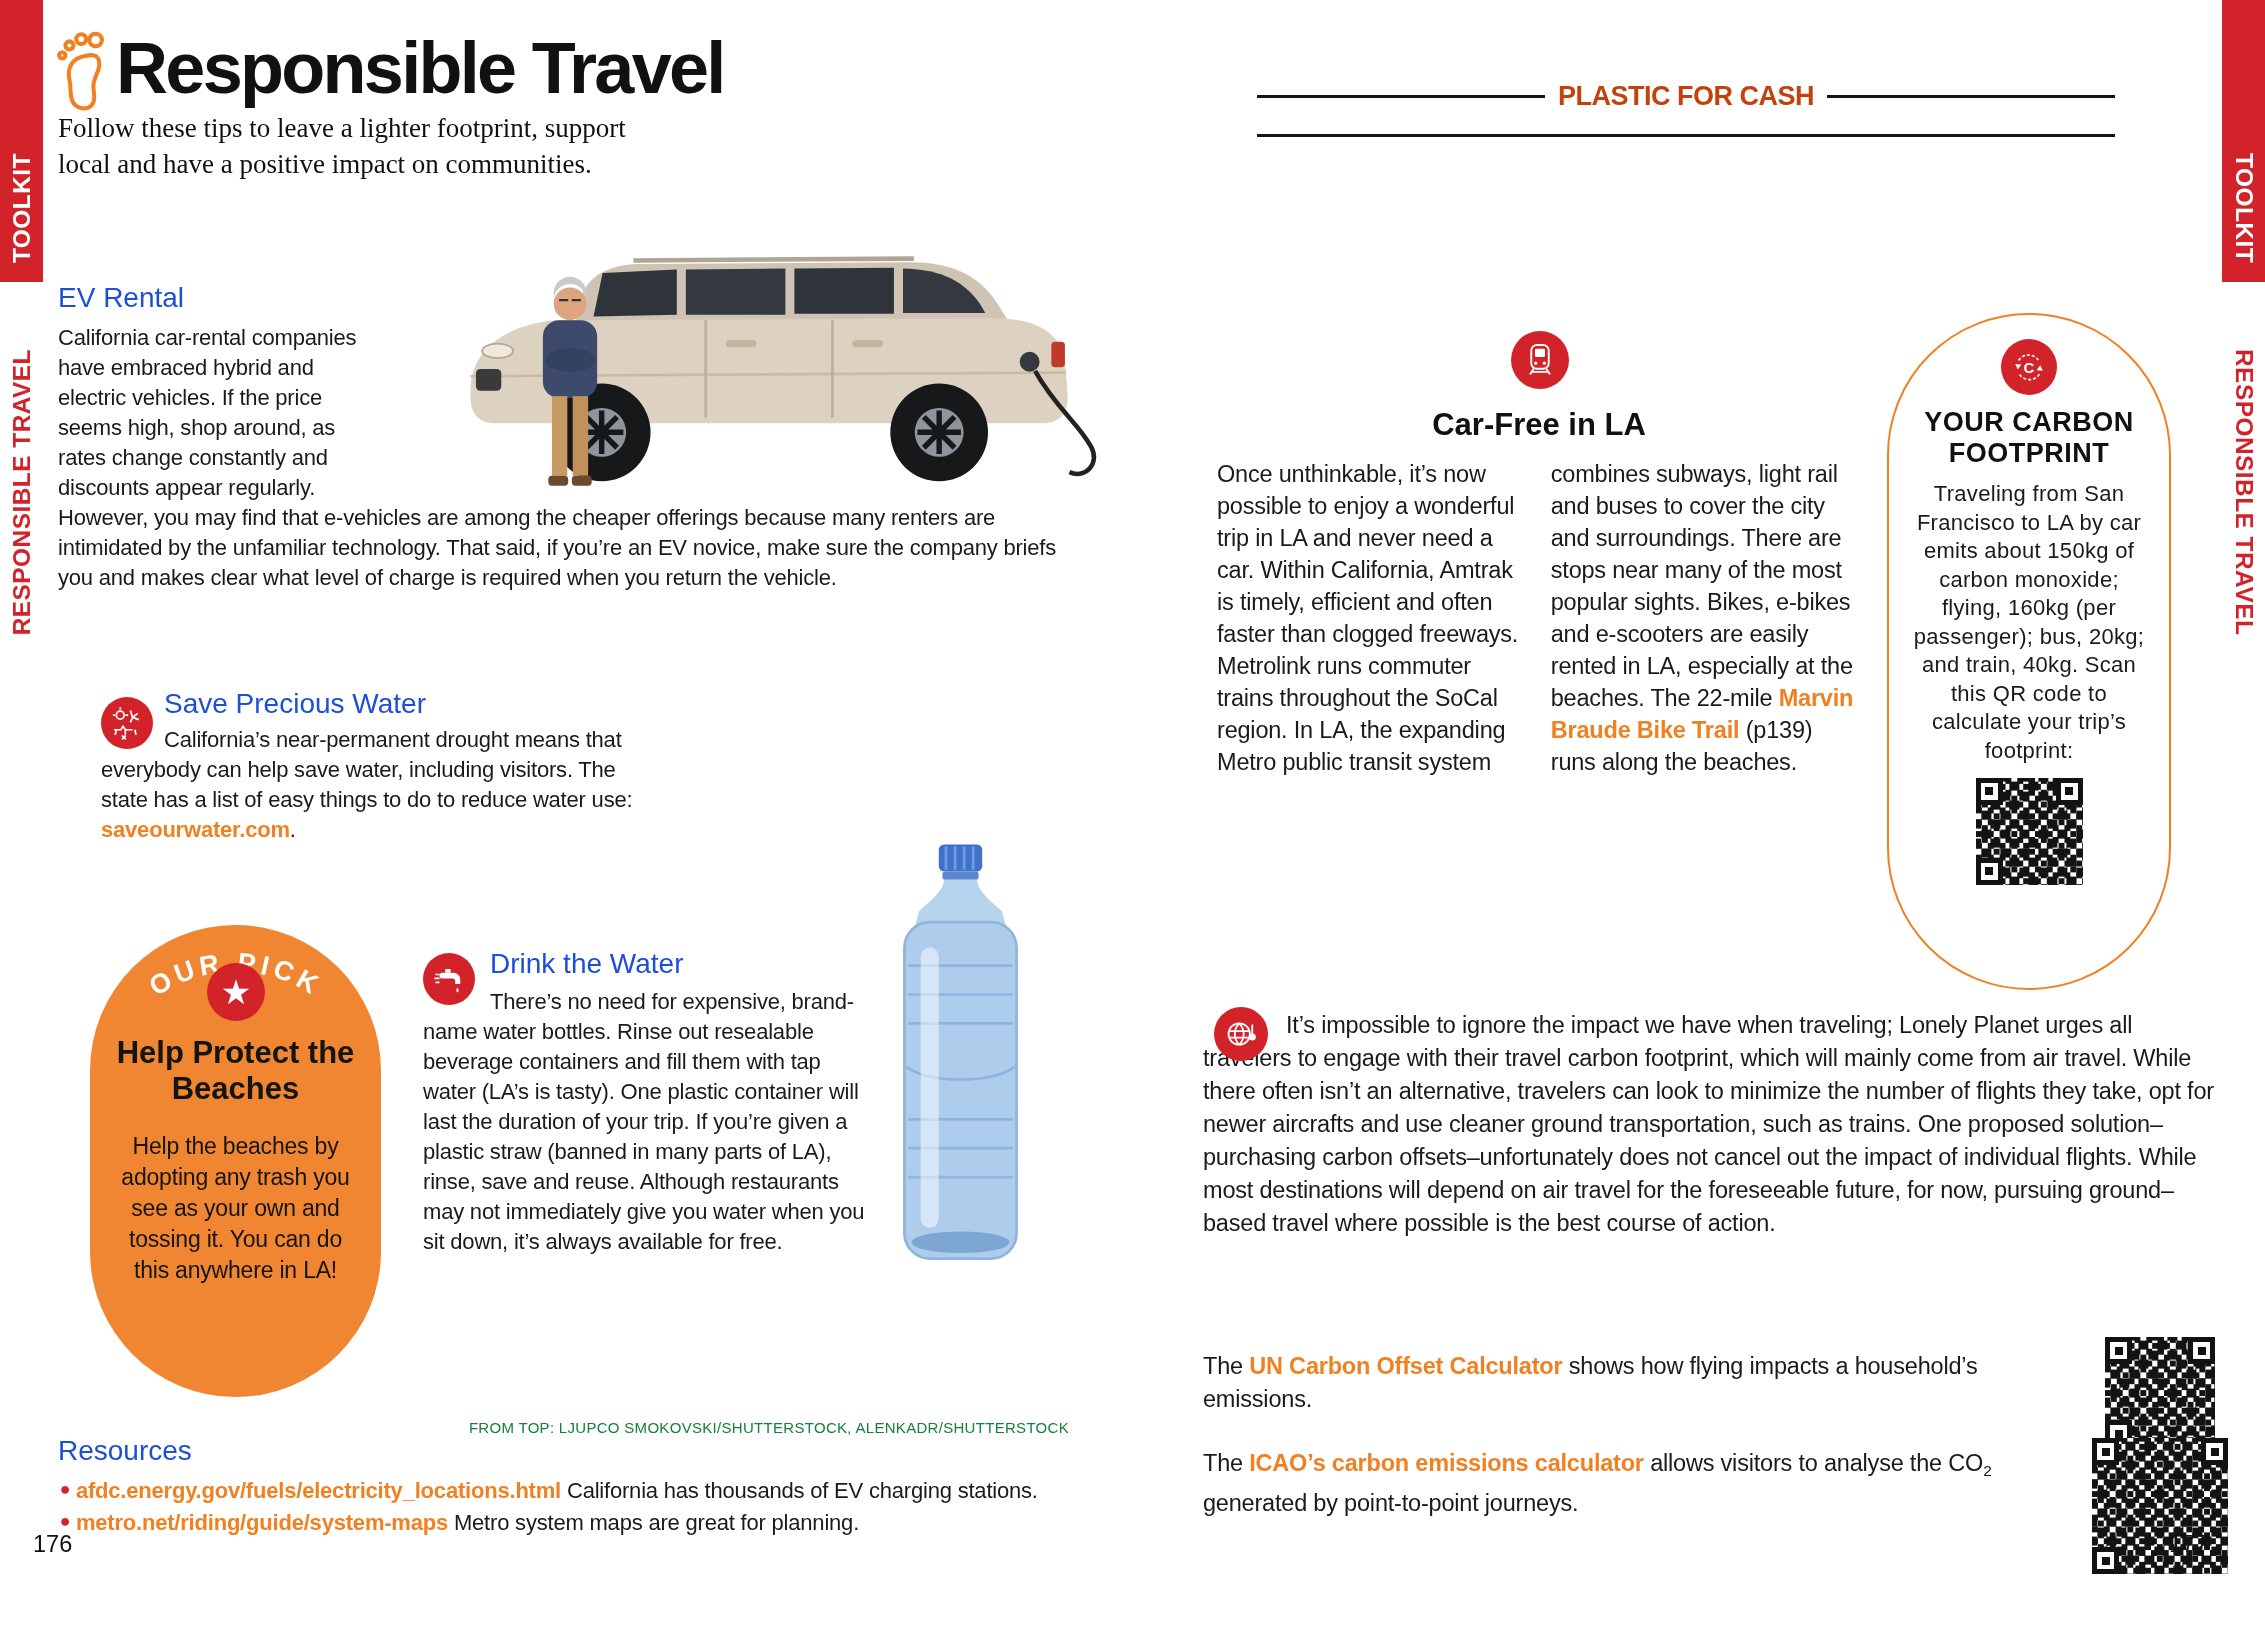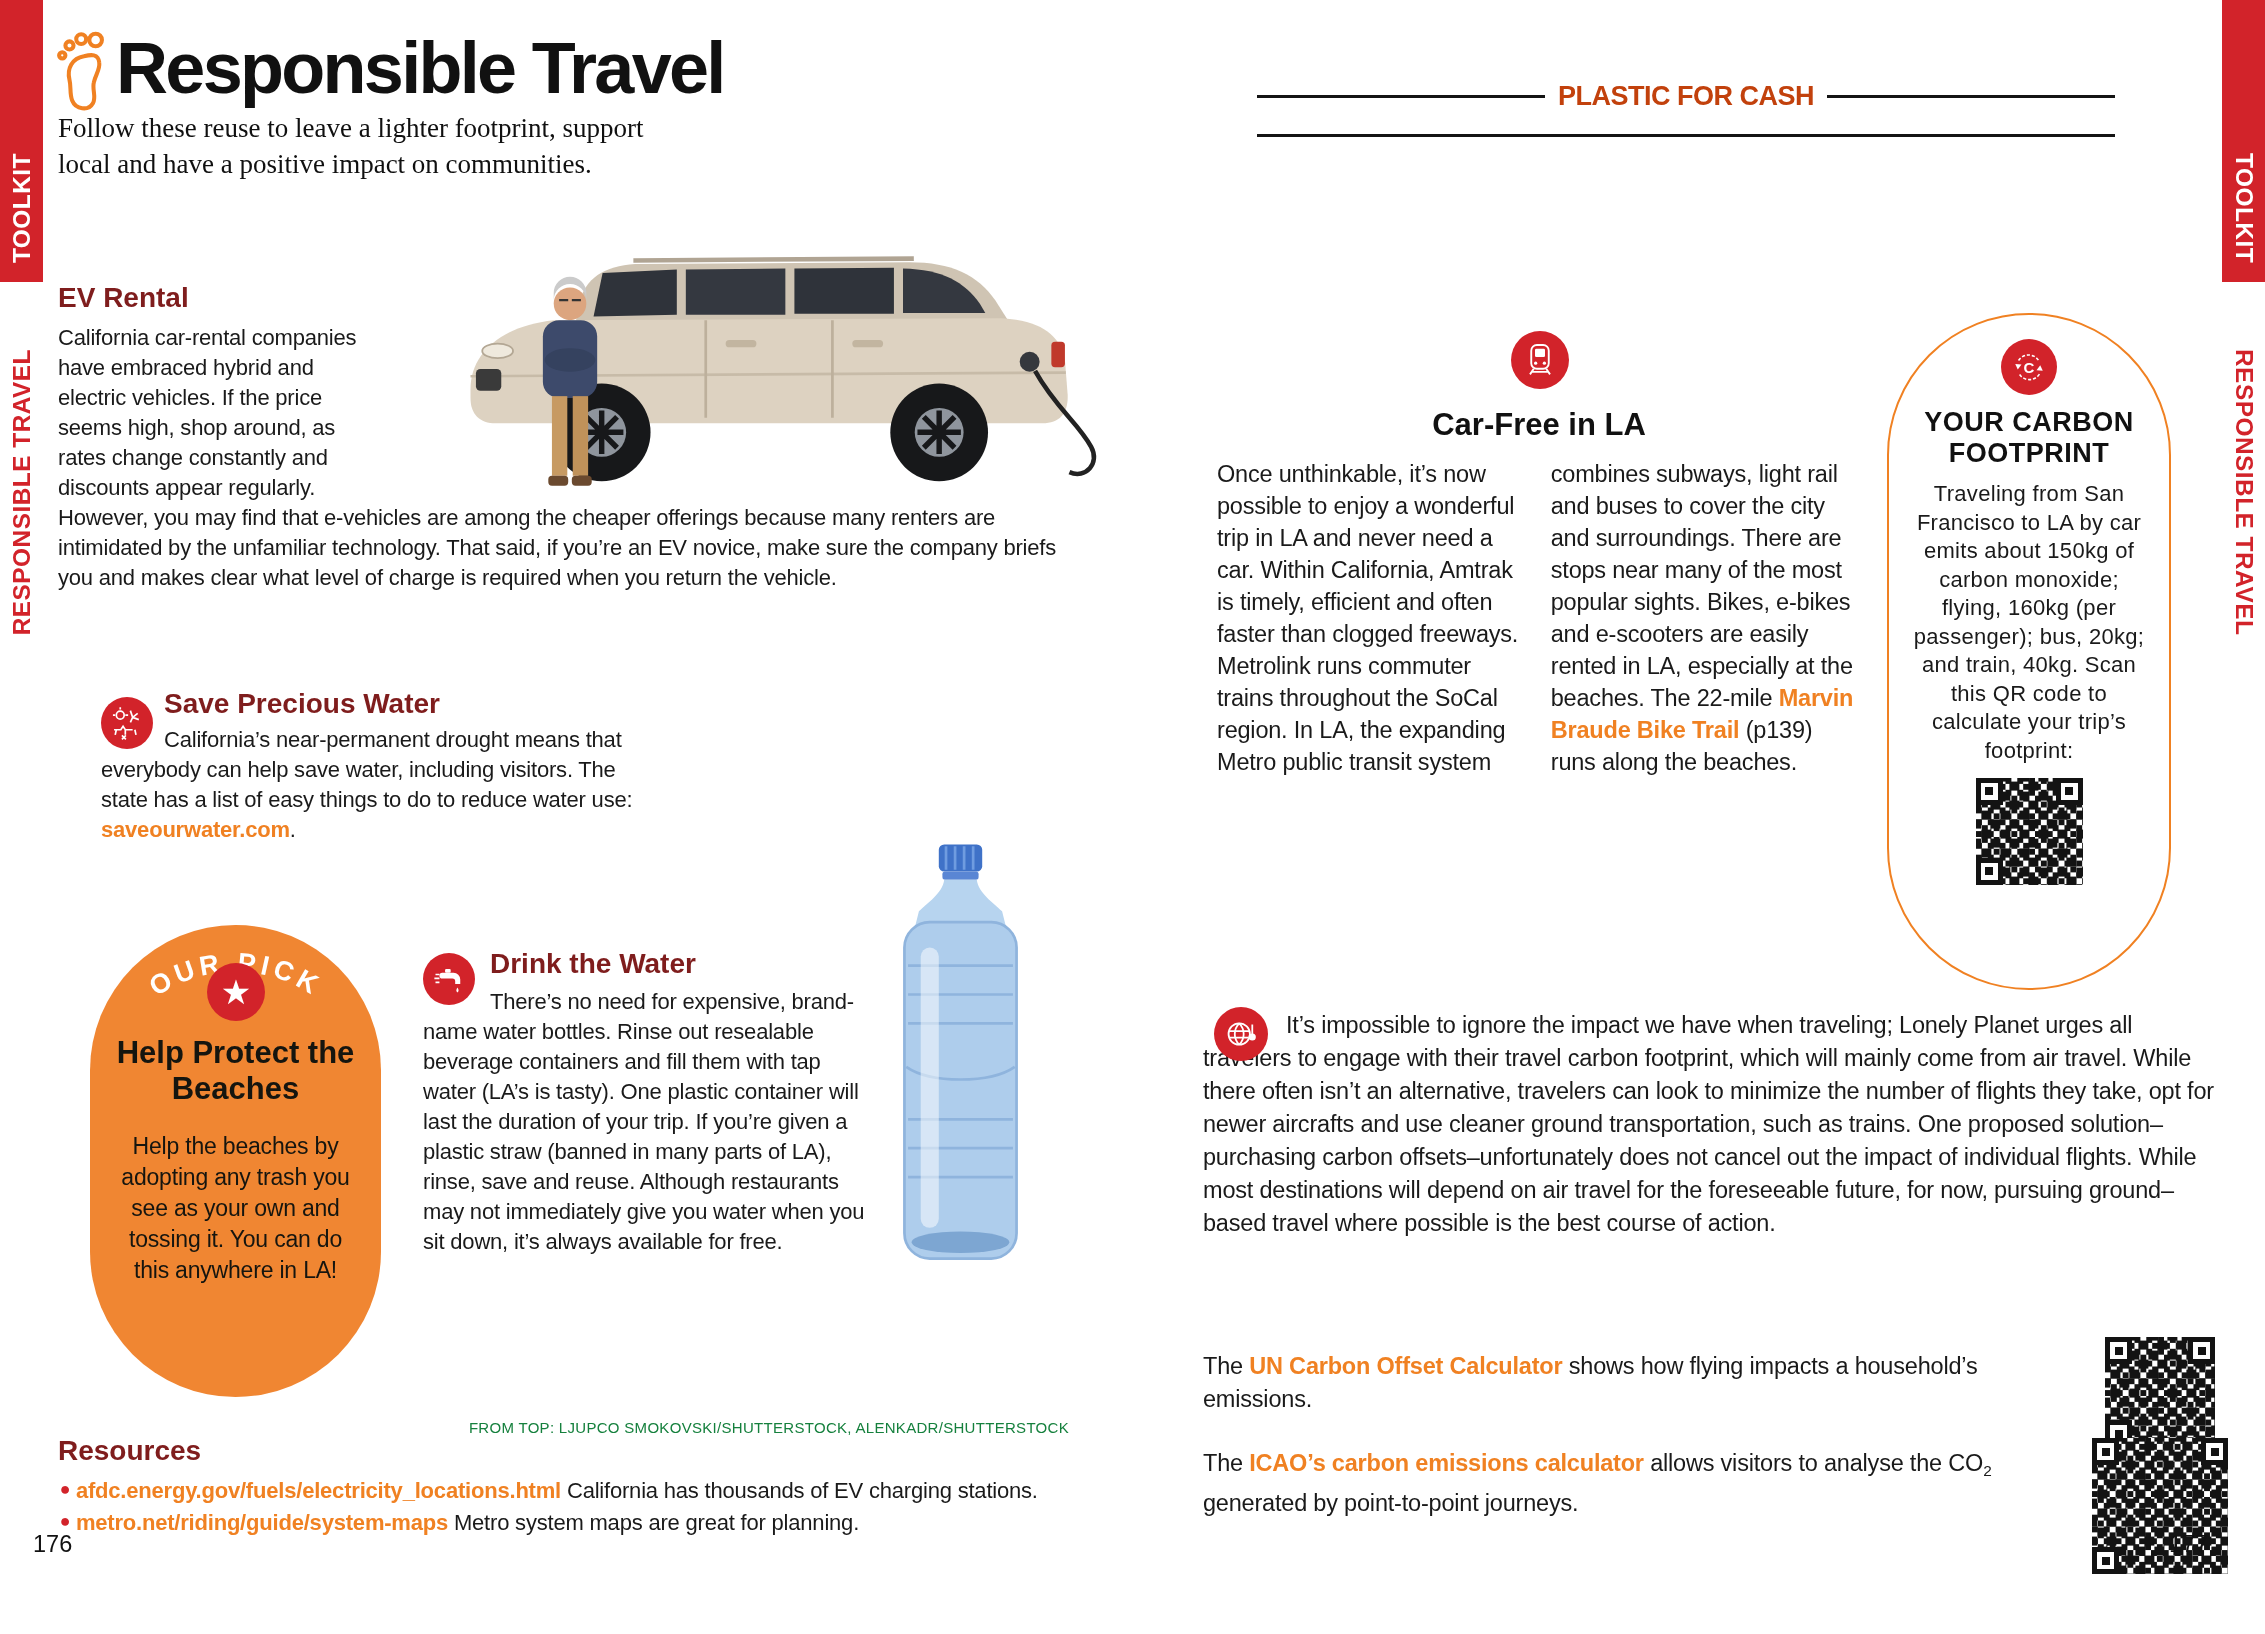--- a/index.html
+++ b/index.html
@@ -8,21 +8,21 @@
   .abs{position:absolute}
   
   .tabred{position:absolute;top:0;width:43px;height:282px;background:#d2232a}
   .vlabel{position:absolute;width:43px;display:flex;align-items:center;justify-content:center;font-weight:bold;font-size:24.4px;letter-spacing:0.5px}
   .vert-btt{writing-mode:vertical-rl;transform:rotate(180deg)}
   .vert-ttb{writing-mode:vertical-rl}
   .vwhite{color:#fff}.vred{color:#d2232a}
   
   .title{position:absolute;left:116px;top:27px;font-size:72px;font-weight:bold;letter-spacing:-2.7px;color:#111}
   .intro{position:absolute;left:58px;top:110px;width:606px;font-family:"Liberation Serif",serif;font-size:27px;line-height:36px;color:#101010}
-  .sech{font-size:28px;font-weight:bold;color:#7f1d1d}
+  .sech{font-size:28px;font-weight:normal;color:#1d4ed8}
   .bodytxt{font-size:22px;line-height:30px;letter-spacing:-0.2px;color:#1a1a1a}
   .ev{position:absolute;left:58px;top:282px;width:1010px}
   .ev .sech{margin-bottom:9px}
   .car-float{float:right;width:697px;height:177px}
   .icirc{width:52px;height:52px;border-radius:50%;background:#d2232a;display:flex;align-items:center;justify-content:center;flex:none}
   .savewater{position:absolute;left:101px;top:688px;width:546px}
   .savewater .icirc{position:absolute;left:0;top:9px}
   .savewater .sech{margin-left:63px}
   .savewater .bodytxt{margin-top:5.4px;text-indent:63px}
   .lnk{color:#f08122;font-weight:bold;text-decoration:none}
@@ -96,21 +96,21 @@
 <svg class="abs" style="left:54px;top:31px" width="58" height="83" viewBox="0 0 62 92">
   <g fill="none" stroke="#f08122" stroke-width="4.5">
     <circle cx="8" cy="27" r="3.5"></circle>
       <circle cx="16" cy="16" r="4.5"></circle>
       <circle cx="29" cy="9" r="5.5"></circle>
       <circle cx="45" cy="10" r="7"></circle>
     <path d="M32 28 C19 30 13 42 16 54 C18 62 16 69 19 77 C23 87 37 89 42 80 C46 73 41 65 43 57 C45 48 50 43 49 35 C48 25 40 26 32 28 Z"></path>
   </g>
 </svg>
 <div class="title">Responsible Travel</div>
-<div class="intro">Follow these reuse to leave a lighter footprint, support local and have a positive impact on communities.</div>
+<div class="intro">Follow these tips to leave a lighter footprint, support local and have a positive impact on communities.</div>
 
 <svg class="abs" style="left:407px;top:217px" width="697" height="285" viewBox="0 0 770 315">
   <path d="M190 96 C196 68 218 54 252 52 L555 50 C602 50 630 64 650 92 L664 114 L186 118 Z" fill="#cfc4b3"></path>
   <path d="M216 62 L298 58 L298 108 L206 110 Z" fill="#2f333a"></path>
   <path d="M308 58 L418 57 L418 108 L308 108 Z" fill="#343840"></path>
   <path d="M428 57 L538 56 L538 107 L428 107 Z" fill="#2f333a"></path>
   <path d="M548 57 C592 58 616 72 633 96 L639 106 L548 106 Z" fill="#343840"></path>
   <path d="M250 48 L560 46" stroke="#b0a493" stroke-width="5"></path>
   <path d="M70 190 C70 150 105 120 162 114 L656 112 C702 114 722 132 727 158 L730 196 C731 216 722 228 702 228 L98 228 C80 228 70 218 70 200 Z" fill="#ddd2c1"></path>
   <path d="M70 176 L728 172" stroke="#c7bba8" stroke-width="3"></path>

